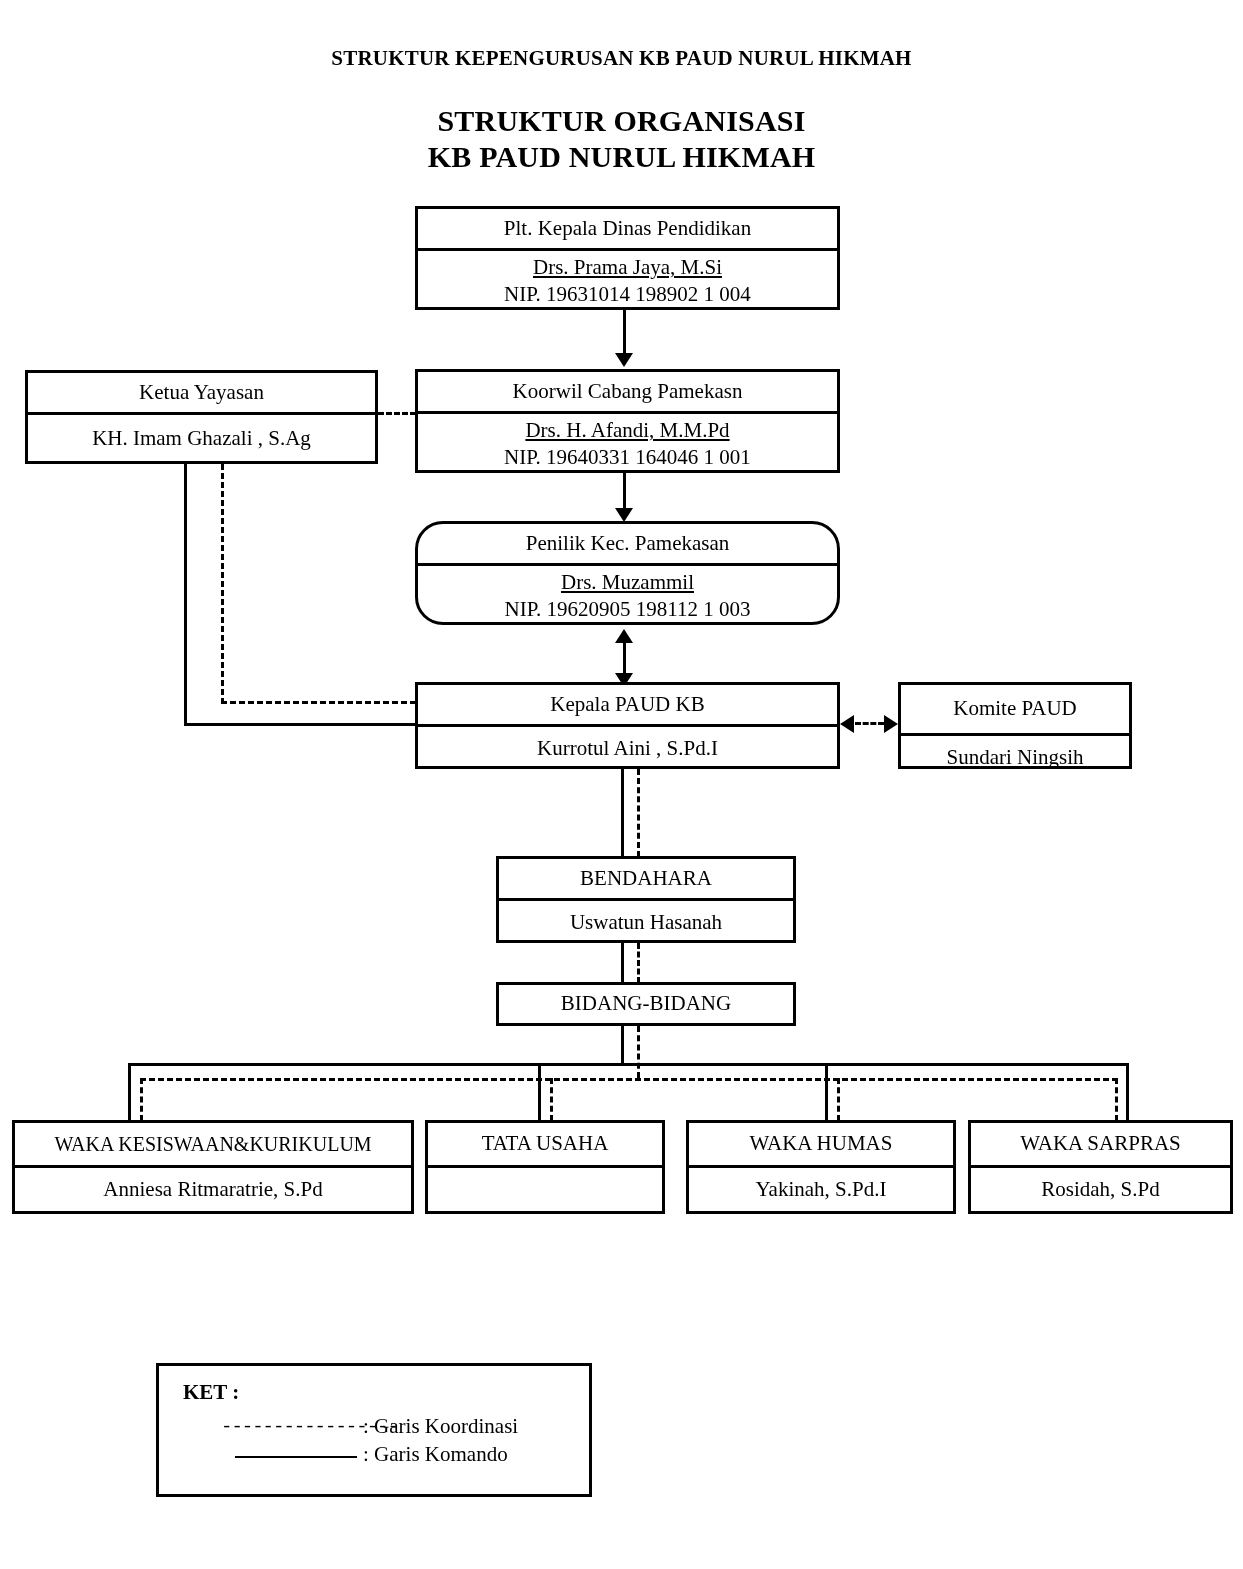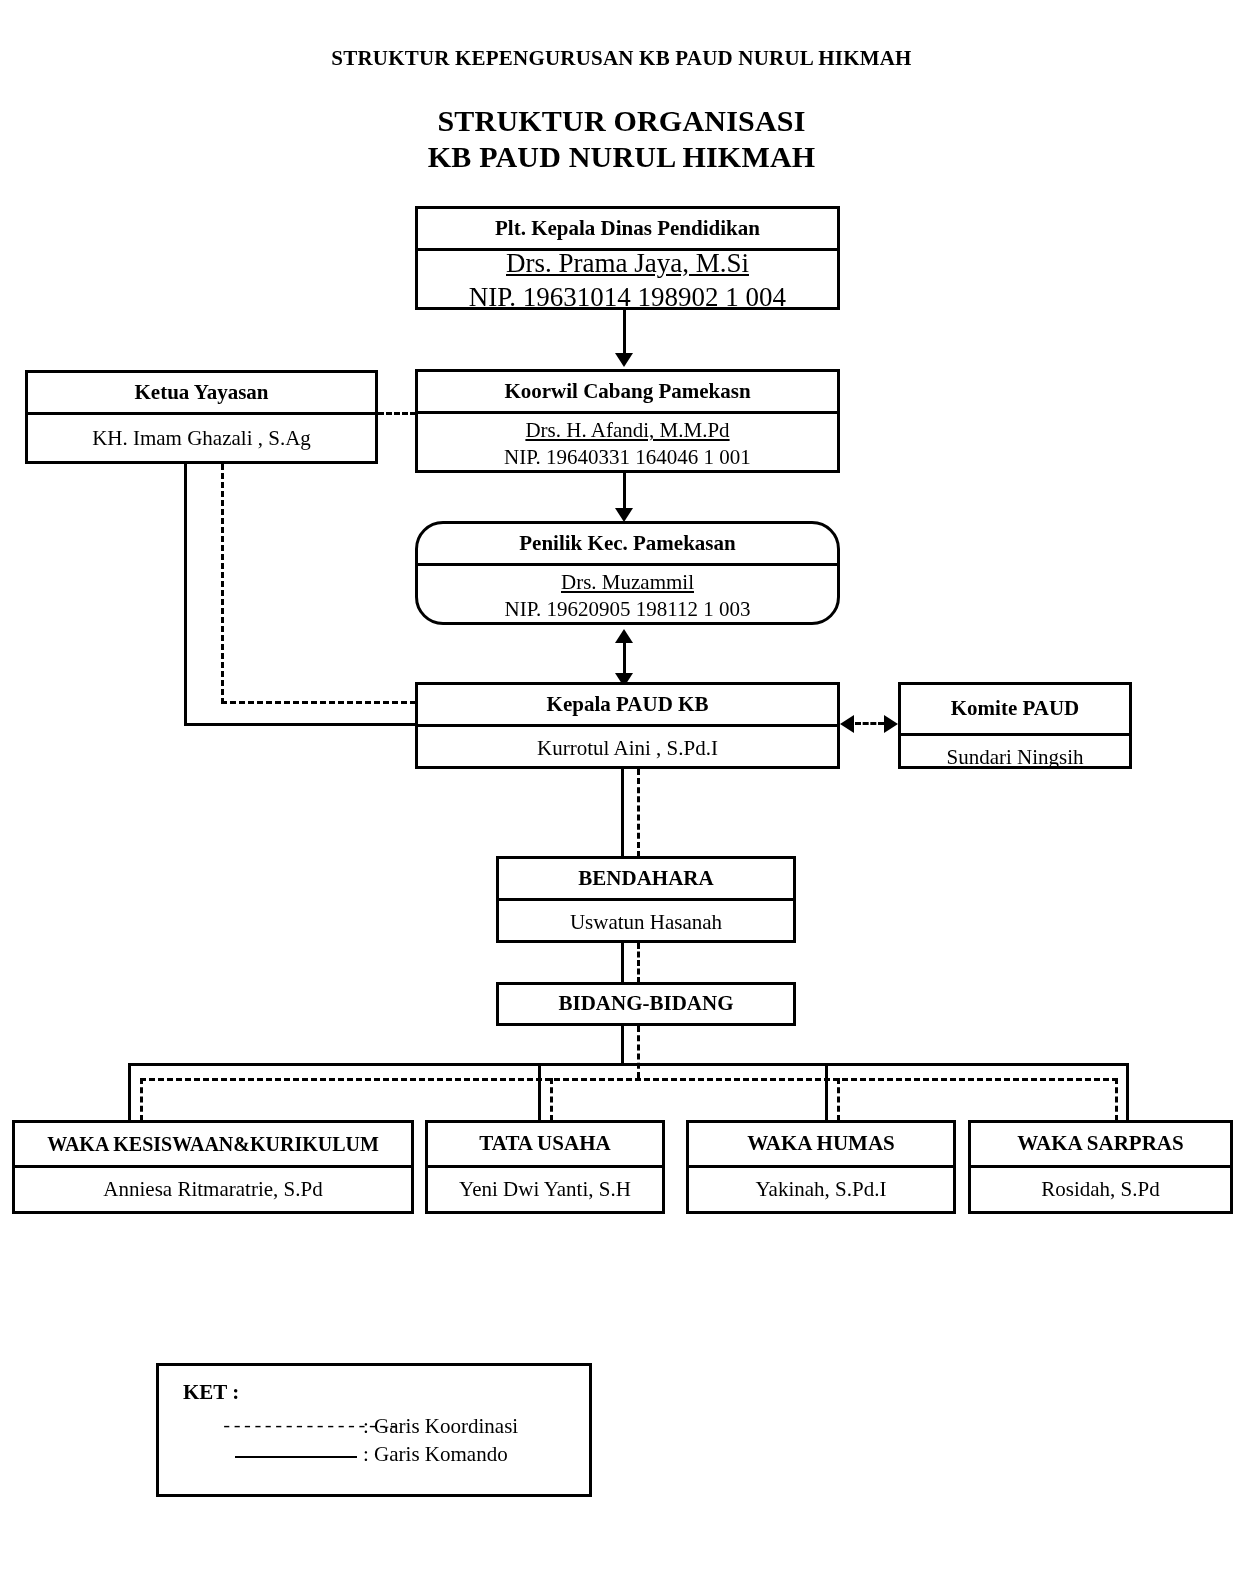--- a/index.html
+++ b/index.html
@@ -43,21 +43,21 @@
   }
 
   
   .node {
     position: absolute;
     border: 3px solid #000;
     background: #fff;
   }
   .node .title {
     text-align: center;
-    font-weight: bold;
+    font-weight: normal;
     border-bottom: 3px solid #000;
     line-height: 1.1;
     display: flex;
     align-items: center;
     justify-content: center;
   }
   .node .body {
     text-align: center;
     line-height: 1.25;
     display: flex;
@@ -173,21 +173,21 @@
 <body>
 
 <div id="page">
 
   <div class="doc-heading" id="title-line1">STRUKTUR  ORGANISASI</div>
   <div class="doc-heading" id="heading-top">STRUKTUR KEPENGURUSAN KB PAUD NURUL HIKMAH</div>
   <div class="doc-heading" id="title-line2">KB PAUD NURUL HIKMAH</div>
 
   <div class="node" id="node-kadis" style="left:415px; top:206px; width:425px; height:104px;">
     <div class="title" style="height:42px; font-size:21px;">Plt. Kepala Dinas Pendidikan</div>
-    <div class="body" style="height:59px; font-size:27px;">
+    <div class="body" style="height:59px; font-size:21px;">
       <span class="person">Drs. Prama Jaya, M.Si</span>
       <span class="nip">NIP. 19631014 198902 1 004</span>
     </div>
   </div>
 
   <div class="ln vline" style="left:623px; top:310px; height:46px;"></div>
   <div class="arrow-down" style="left:615px; top:353px;"></div>
 
   <div class="node" id="node-yayasan" style="left:25px; top:370px; width:353px; height:94px;">
     <div class="title" style="height:42px; font-size:21px;">Ketua Yayasan</div>
@@ -283,23 +283,20 @@
 
   <div class="node" id="node-kesiswaan" style="left:12px; top:1120px; width:402px; height:94px;">
     <div class="title" style="height:45px; font-size:20px;">WAKA KESISWAAN&amp;KURIKULUM</div>
     <div class="body" style="height:43px; font-size:21px;">
       <span>Anniesa Ritmaratrie, S.Pd</span>
     </div>
   </div>
 
   <div class="node" id="node-tatausaha" style="left:425px; top:1120px; width:240px; height:94px;">
     <div class="title" style="height:45px; font-size:21px;">TATA USAHA</div>
-    <div class="body" style="height:43px; font-size:21px;">
-      <span>Yeni Dwi Yanti, S.H</span>
-    </div>
   </div>
 
   <div class="node" id="node-humas" style="left:686px; top:1120px; width:270px; height:94px;">
     <div class="title" style="height:45px; font-size:21px;">WAKA HUMAS</div>
     <div class="body" style="height:43px; font-size:21px;">
       <span>Yakinah, S.Pd.I</span>
     </div>
   </div>
 
   <div class="node" id="node-sarpras" style="left:968px; top:1120px; width:265px; height:94px;">

